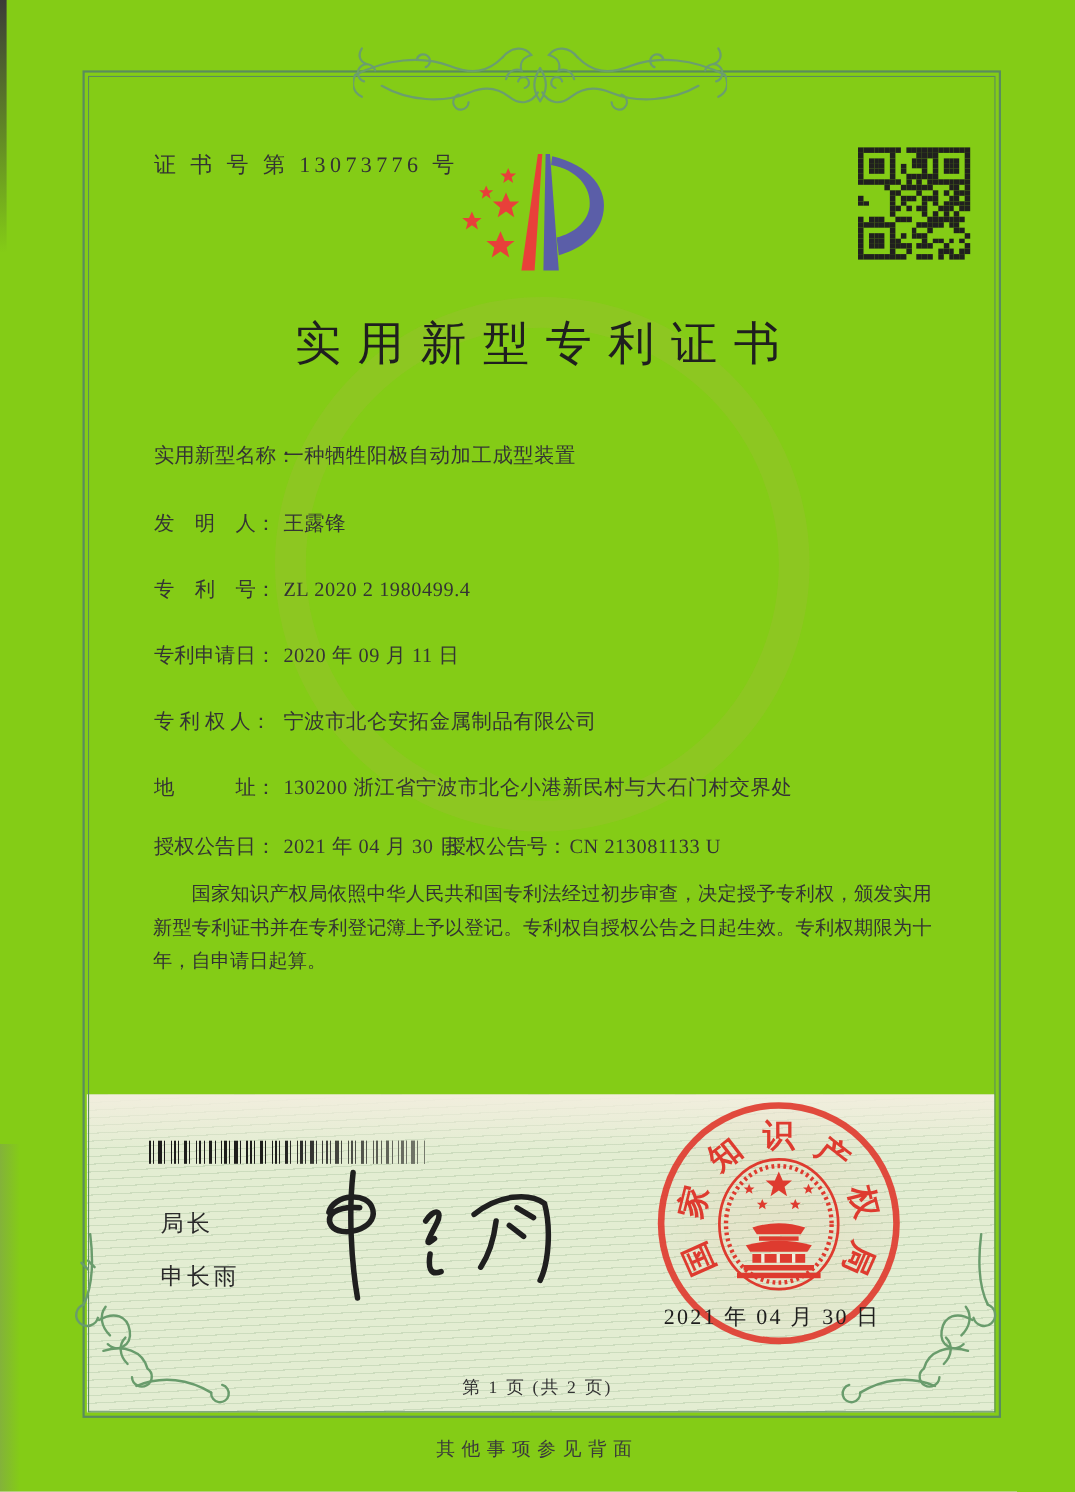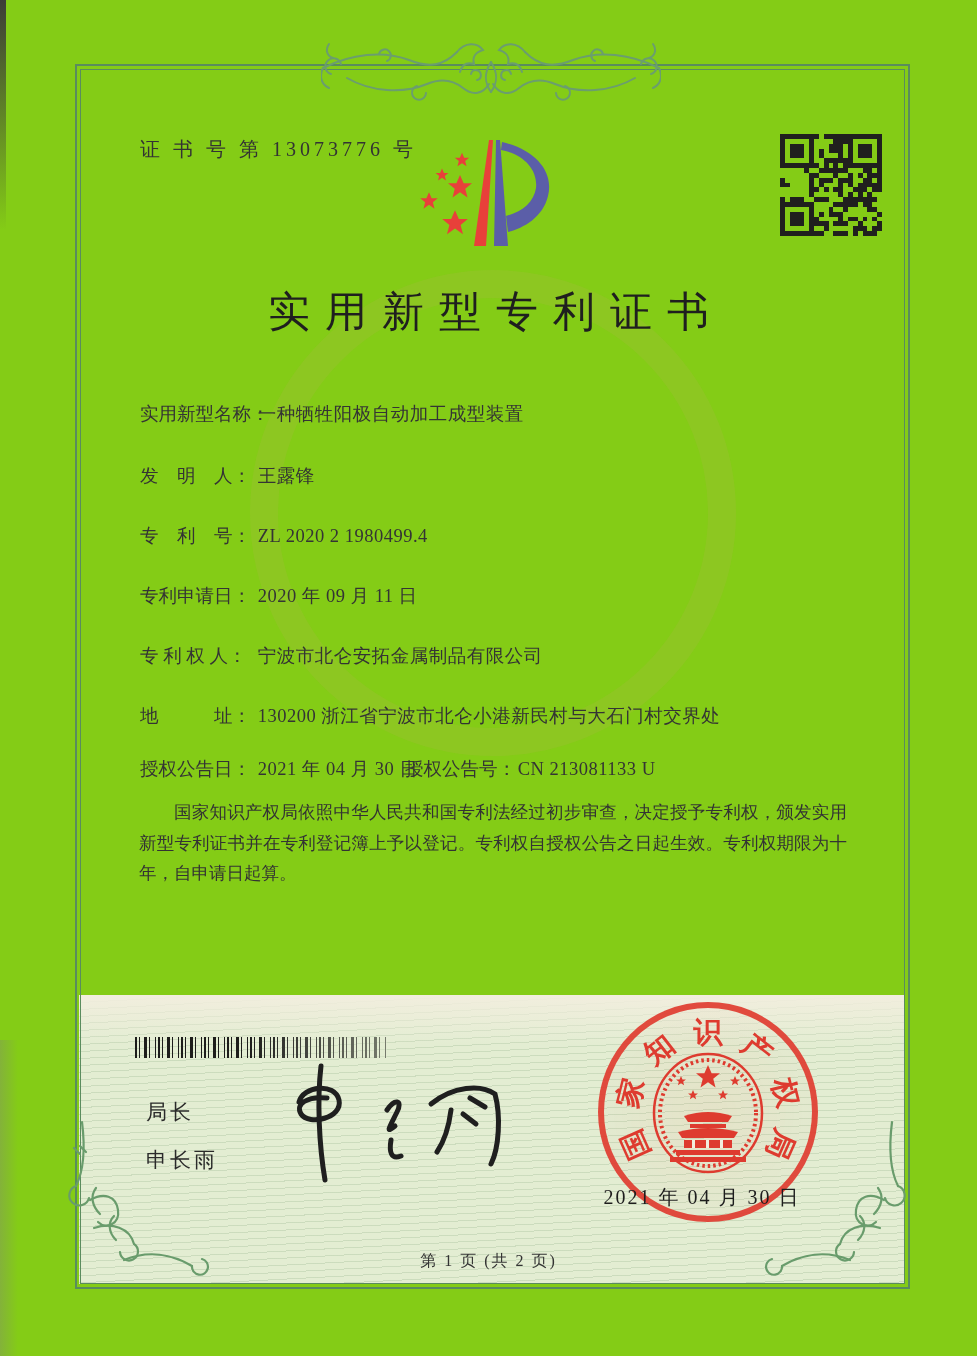--- a/index.html
+++ b/index.html
@@ -702,14 +702,15 @@
           <rect x="56" y="90" width="3" height="8" fill="#f2eede"></rect>
           <rect x="70" y="90" width="3" height="8" fill="#f2eede"></rect>
         </g>
       </svg>
     </div>
   </div>
 
   <div class="seal-date">2021 年 04 月 30 日</div>
 
   <div class="page-info">第 1 页 (共 2 页)</div>
+  <div class="back-note">其他事项参见背面</div>
 
 </div>
 
 </body></html>

